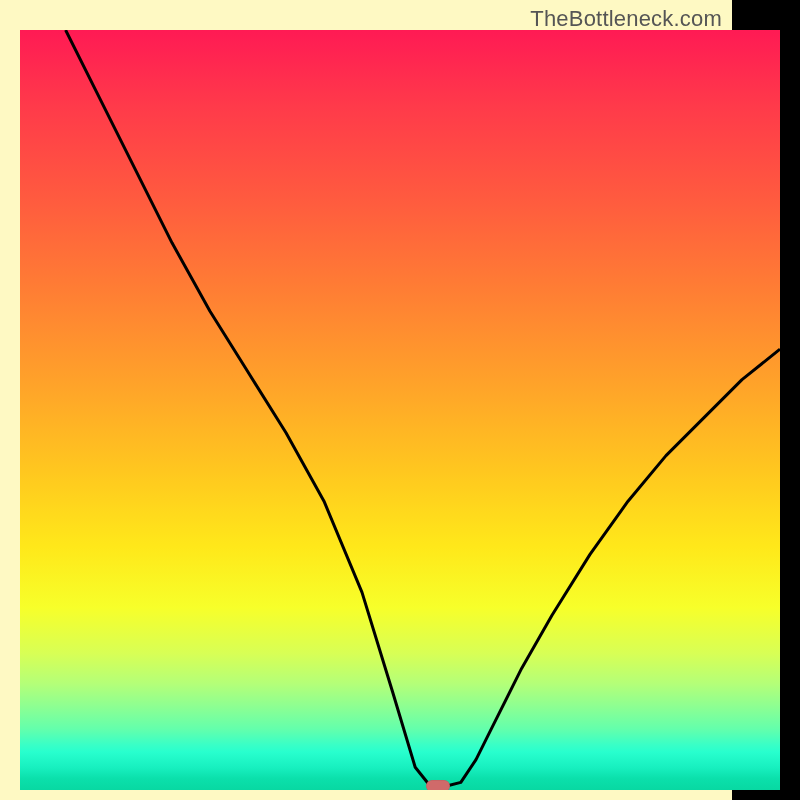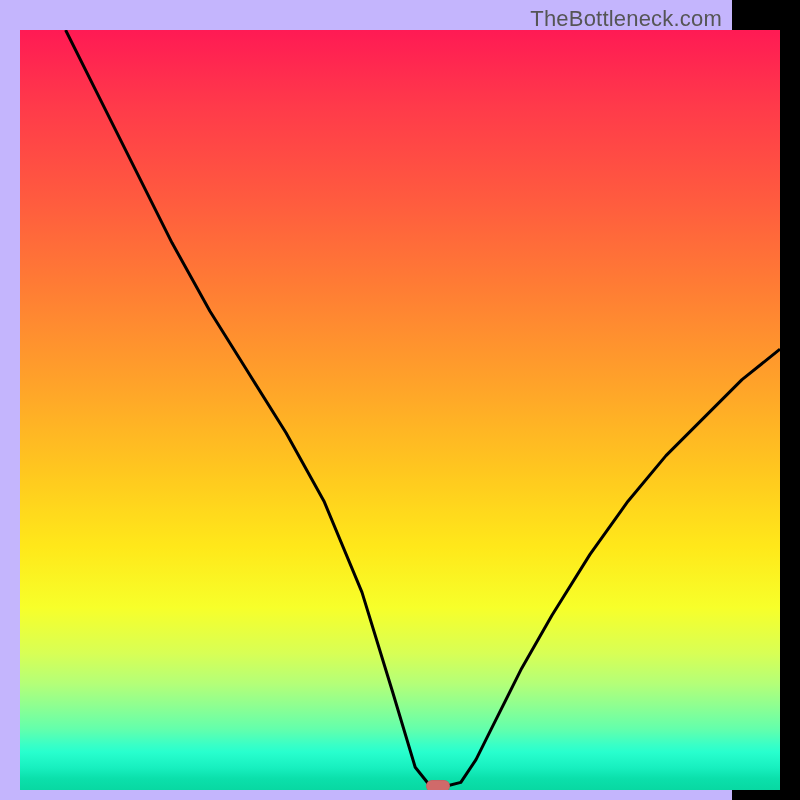--- a/index.html
+++ b/index.html
@@ -8,21 +8,21 @@
     width: 800px;
     height: 800px;
     background: #000;
     overflow: hidden;
     font-family: Arial, Helvetica, sans-serif;
   }
   .frame {
     position: relative;
     width: 732px;
     height: 800px;
-    background: #c4b5fd;
+    background: #fef9c3;
   }
   .watermark {
     position: absolute;
     top: 6px;
     right: 10px;
     color: #555;
     font-size: 22px;
     font-weight: 500;
     letter-spacing: 0.2px;
     pointer-events: none;

